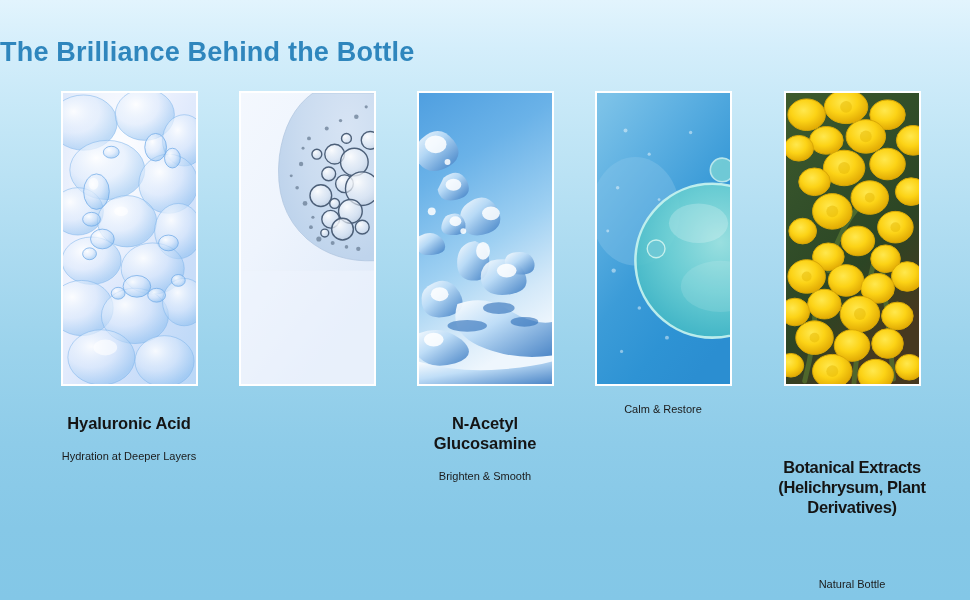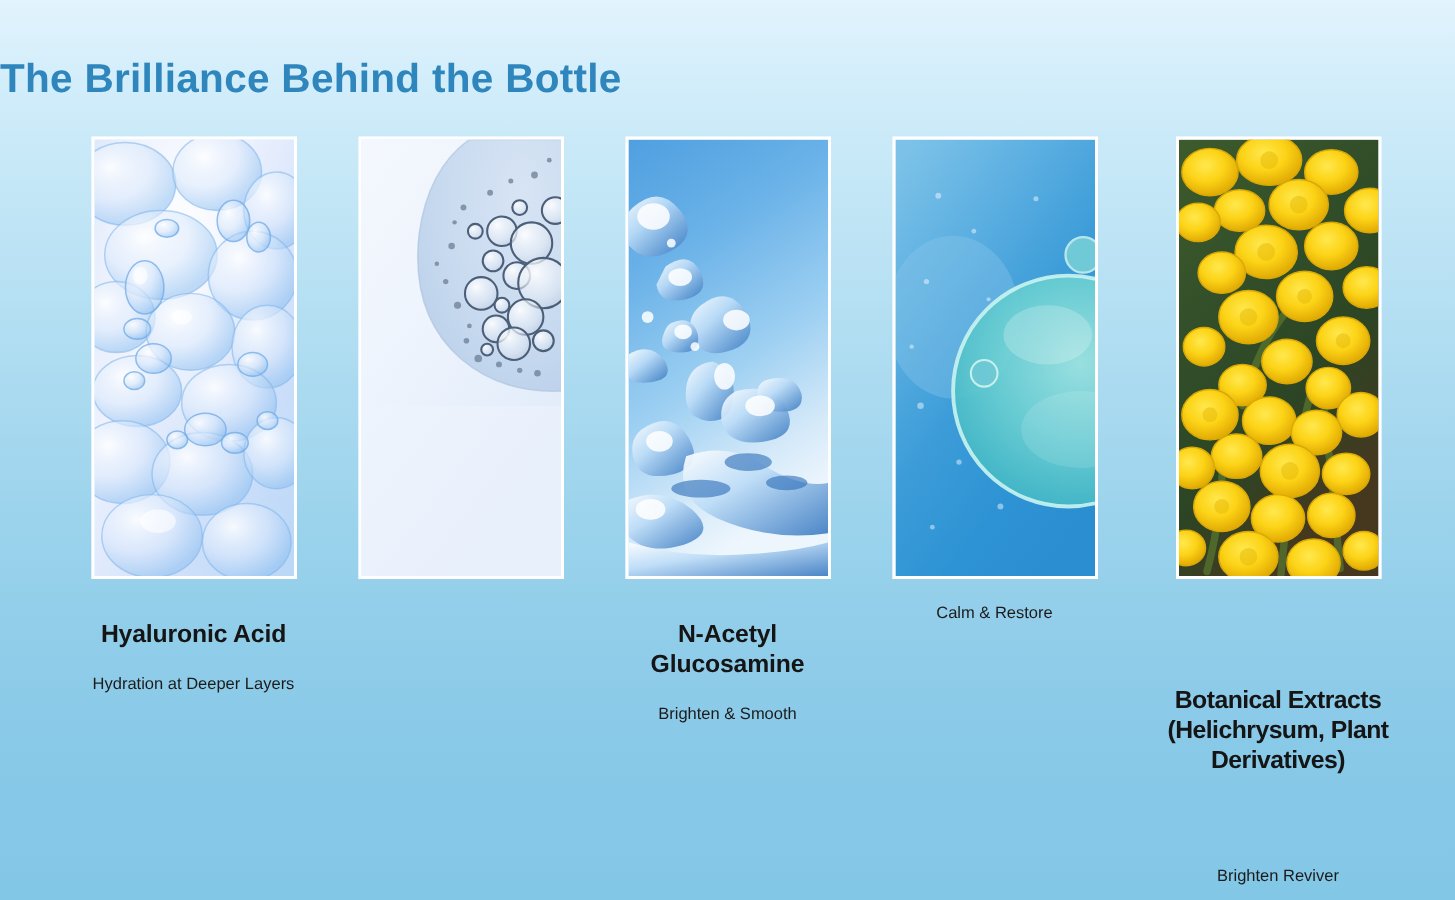--- a/index.html
+++ b/index.html
@@ -401,17 +401,17 @@
             <circle cx="86" cy="106" r="5"></circle>
               <circle cx="22" cy="186" r="5"></circle>
             <circle cx="76" cy="224" r="6"></circle>
               <circle cx="30" cy="248" r="5"></circle>
             <circle cx="48" cy="282" r="6"></circle>
               <circle cx="112" cy="136" r="5"></circle>
           </g>
         </svg>
       </div>
       <div class="card-title">Botanical Extracts (Helichrysum, Plant Derivatives)</div>
-      <div class="card-sub">Brighten Reviver</div>
+      <div class="card-sub">Natural Bottle</div>
     </div>
 
   </div>
 </div>
 
 </body></html>

